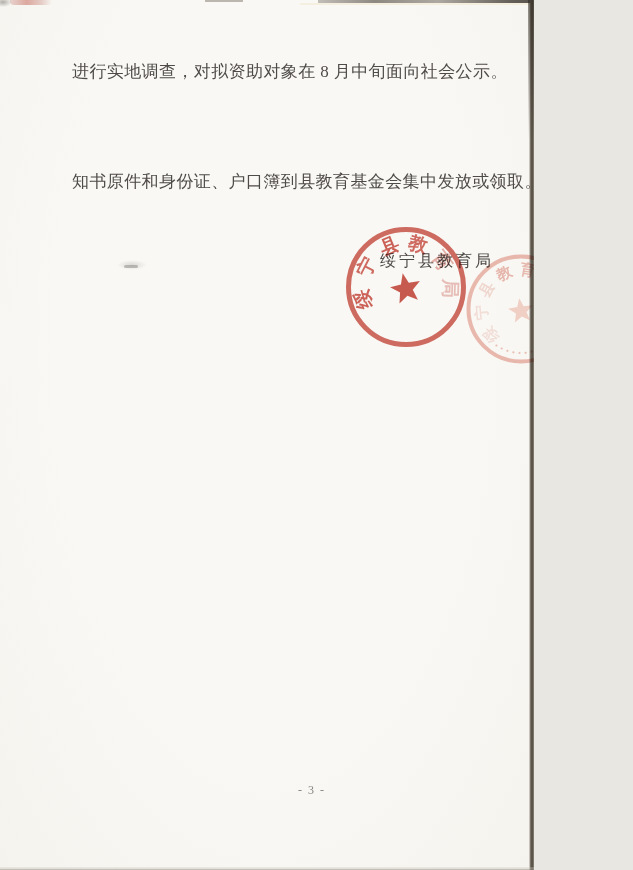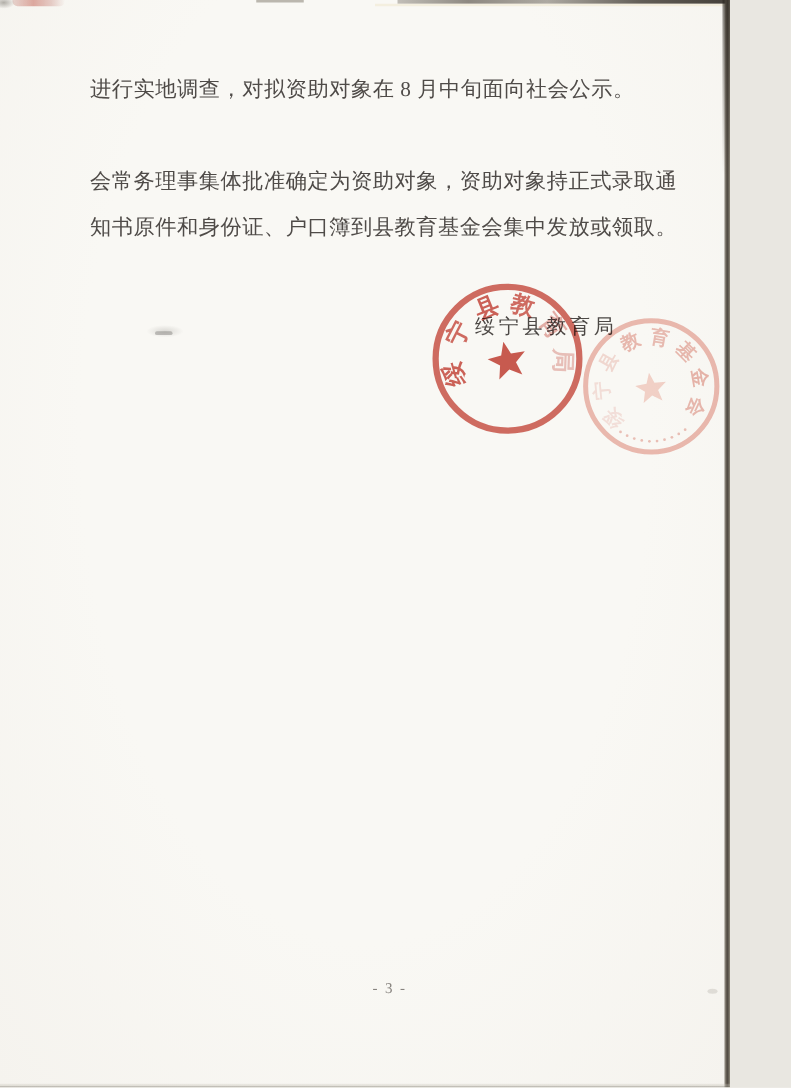--- a/index.html
+++ b/index.html
@@ -3,21 +3,21 @@
 <meta charset="utf-8">
 <style>
   html, body {
     margin: 0;
     padding: 0;
     background: #e9e7e1;
     font-family: "Liberation Serif", "DejaVu Serif", serif;
   }
   .page {
     position: relative;
-    width: 584px;
+    width: 534px;
     height: 870px;
     background: radial-gradient(ellipse at 50% 40%, #f9f8f4 55%, #f5f3ee 100%);
     overflow: hidden;
   }
 
   
   .edge-top-line {
     position: absolute; left: 318px; top: 0; width: 315px; height: 3px;
     background: linear-gradient(to right,
       rgba(90,82,70,0.35) 0%, rgba(70,62,52,0.6) 18%, rgba(82,74,62,0.45) 38%,
@@ -127,21 +127,20 @@
   <div class="edge-right-line"></div>
   <div class="edge-right-top-shade"></div>
   <div class="edge-bottom-line"></div>
   <div class="smudge-red-top"></div>
   <div class="speck-corner"></div>
   <div class="smudge-fold"></div>
   <div class="smudge-fold-dash"></div>
   <div class="speck-bottom"></div>
 
   <div class="body-line line1">进行实地调查，对拟资助对象在 8 月中旬面向社会公示。</div>
-  <div class="body-line line3">会常务理事集体批准确定为资助对象，资助对象持正式录取通</div>
   <div class="body-line line4">知书原件和身份证、户口簿到县教育基金会集中发放或领取。</div>
 
   <div class="sig-line sig1">绥宁县教育局</div>
 
   <div class="seal seal-bureau">
     <svg viewBox="0 0 132 132">
       <circle cx="66" cy="66" r="57.5" fill="none" stroke="#c7453a" stroke-width="5" opacity="0.85"></circle>
       <polygon points="0,-16 4,-5.5 15.2,-4.9 6.5,2.1 9.4,12.9 0,6.8 -9.4,12.9 -6.5,2.1 -15.2,-4.9 -4,-5.5" transform="translate(66,68) rotate(-12)" fill="#c23b2f" opacity="0.9"></polygon>
       <g fill="#c7453a" font-size="19" text-anchor="middle">
         <text x="66" y="28" transform="rotate(-106 66 66)" opacity="0.9">绥</text>

